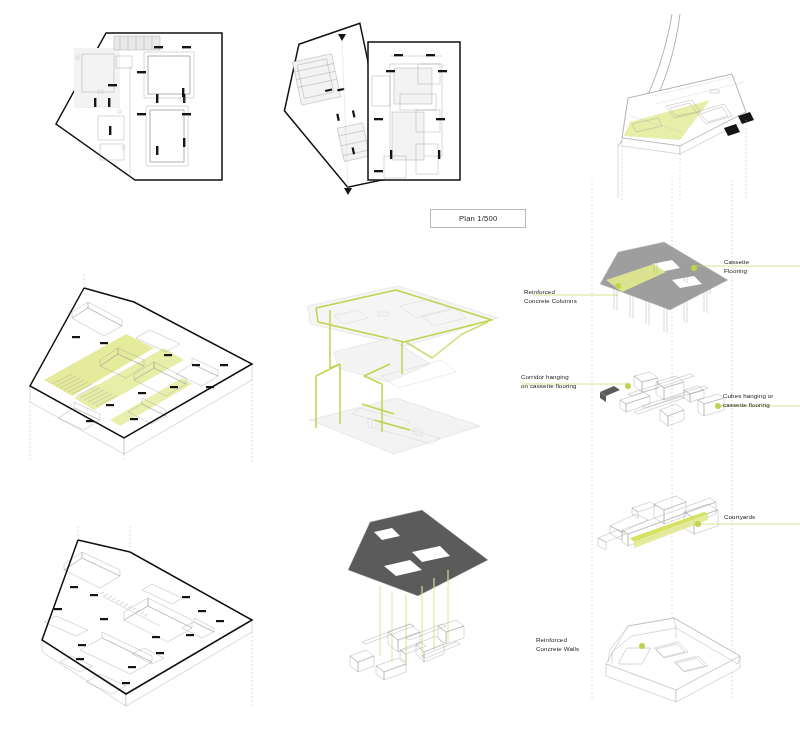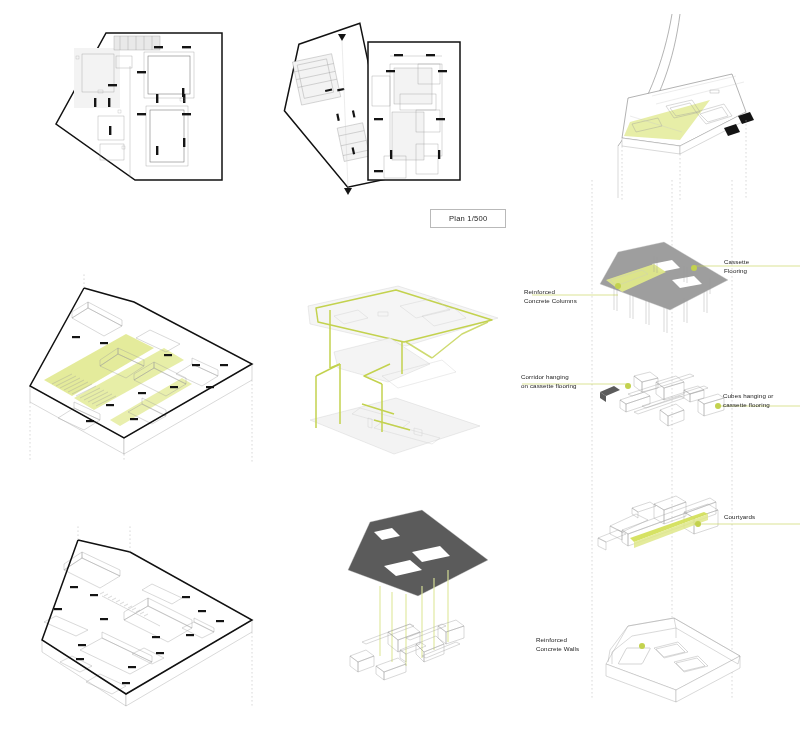--- a/index.html
+++ b/index.html
@@ -11,21 +11,21 @@
   svg{display:block;overflow:visible;}
 
   
   .lbl{position:absolute;font-size:6.2px;line-height:1.45;color:#222;
        letter-spacing:.1px;white-space:pre-line;}
   .lbl.right{text-align:left;}
   .lbl.left{text-align:left;}
 
   
   .chip{position:absolute;border:1px solid #b9b9b9;background:#fff;
-        font-size:7.6px;color:#1d1d1d;padding:4px 18px;letter-spacing:.2px;}
+        font-size:7.6px;color:#1d1d1d;padding:4px 28px;letter-spacing:.2px;}
 
   
   .th-heavy{stroke:#111;stroke-width:1.5;fill:none;}
   .th-thin{stroke:#666;stroke-width:.5;fill:none;}
   .th-hair{stroke:#9a9a9a;stroke-width:.38;fill:none;}
   .th-ghost{stroke:#c8c8c8;stroke-width:.35;fill:none;}
   .guide{stroke:#b0b0b0;stroke-width:.5;stroke-dasharray:1.6 2.4;fill:none;}
   .lead{stroke:#c3d24e;stroke-width:.6;fill:none;}
   .acc-fill{fill:#d4e05c;}
   .acc-soft{fill:#dfe88a;}

